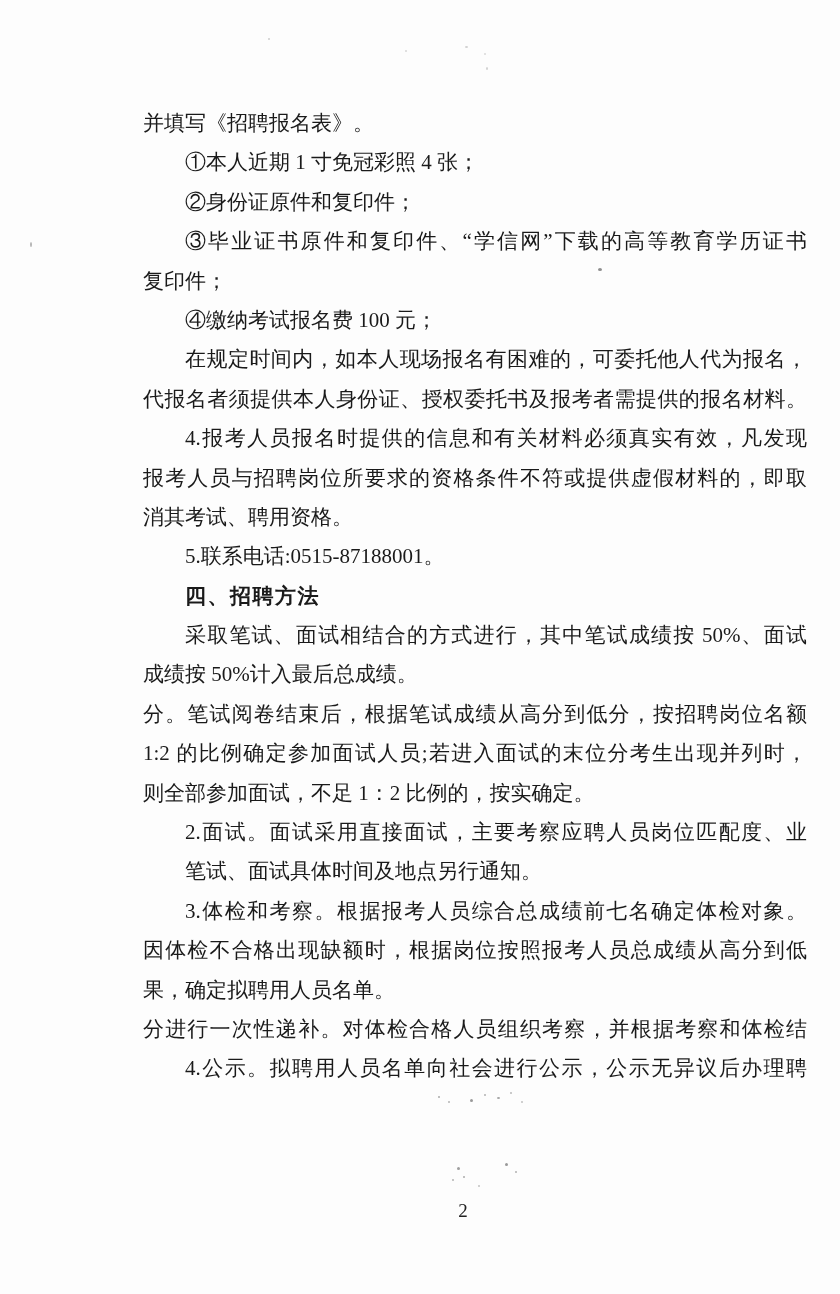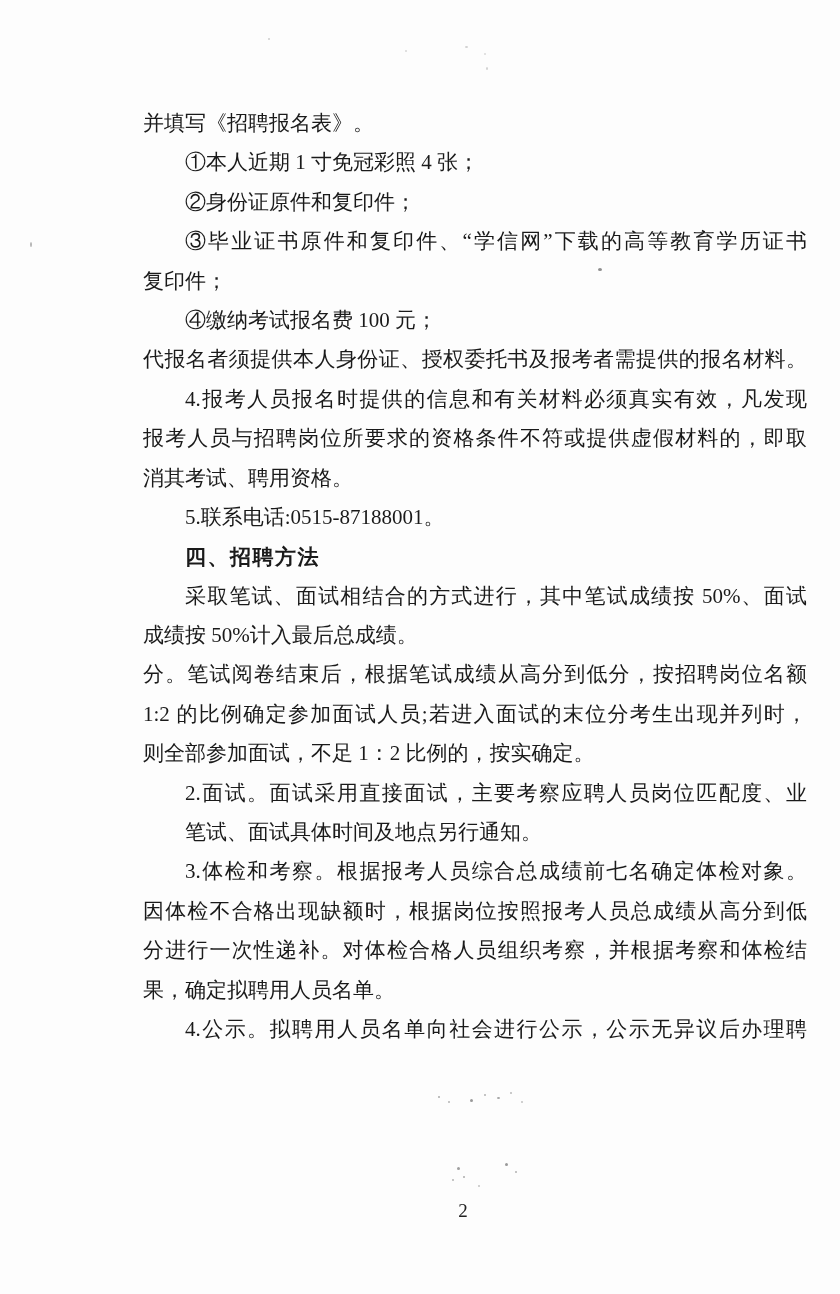--- a/index.html
+++ b/index.html
@@ -38,21 +38,21 @@
     -webkit-font-smoothing: antialiased;
   }
   .line.indent {
     padding-left: 42px;
   }
   .line.fill {
     text-align: justify;
     text-align-last: justify;
   }
   .line.bold {
-    font-family: Liberation Sans, sans-serif;
+    font-family: Liberation Serif, serif;
     font-weight: 700;
     letter-spacing: 1.5px;
   }
   .page-number {
     position: absolute;
     left: 449px;
     top: 1200px;
     width: 28px;
     text-align: center;
     font-size: 19px;
@@ -73,37 +73,38 @@
 <body>
 
 <div class="page">
   <div class="doc-body">
       <div class="line">并填写《招聘报名表》。</div>
       <div class="line indent">①本人近期 1 寸免冠彩照 4 张；</div>
       <div class="line indent">②身份证原件和复印件；</div>
       <div class="line indent fill">③毕业证书原件和复印件、“学信网”下载的高等教育学历证书</div>
       <div class="line">复印件；</div>
       <div class="line indent">④缴纳考试报名费 100 元；</div>
+      <div class="line indent fill">在规定时间内，如本人现场报名有困难的，可委托他人代为报名，</div>
       <div class="line fill">代报名者须提供本人身份证、授权委托书及报考者需提供的报名材料。</div>
       <div class="line indent fill">4.报考人员报名时提供的信息和有关材料必须真实有效，凡发现</div>
       <div class="line fill">报考人员与招聘岗位所要求的资格条件不符或提供虚假材料的，即取</div>
       <div class="line">消其考试、聘用资格。</div>
       <div class="line indent">5.联系电话:0515-87188001。</div>
       <div class="line indent bold">四、招聘方法</div>
       <div class="line indent fill">采取笔试、面试相结合的方式进行，其中笔试成绩按 50%、面试</div>
       <div class="line">成绩按 50%计入最后总成绩。</div>
       <div class="line fill">分。笔试阅卷结束后，根据笔试成绩从高分到低分，按招聘岗位名额</div>
       <div class="line fill">1:2 的比例确定参加面试人员;若进入面试的末位分考生出现并列时，</div>
       <div class="line">则全部参加面试，不足 1：2 比例的，按实确定。</div>
       <div class="line indent fill">2.面试。面试采用直接面试，主要考察应聘人员岗位匹配度、业</div>
       <div class="line indent">笔试、面试具体时间及地点另行通知。</div>
       <div class="line indent fill">3.体检和考察。根据报考人员综合总成绩前七名确定体检对象。</div>
       <div class="line fill">因体检不合格出现缺额时，根据岗位按照报考人员总成绩从高分到低</div>
+      <div class="line">果，确定拟聘用人员名单。</div>
       <div class="line fill">分进行一次性递补。对体检合格人员组织考察，并根据考察和体检结</div>
-      <div class="line">果，确定拟聘用人员名单。</div>
       <div class="line indent fill">4.公示。拟聘用人员名单向社会进行公示，公示无异议后办理聘</div>
     </div>
   <div class="page-number">2</div>
   <div class="noise-layer">
       <div class="speck" style="left: 268px; top: 38px; width: 2px; height: 2px; background: rgb(205, 205, 205);"></div>
       <div class="speck" style="left: 405px; top: 50px; width: 2px; height: 2px; background: rgb(214, 214, 214);"></div>
       <div class="speck" style="left: 465px; top: 46px; width: 3px; height: 2px; background: rgb(209, 209, 209);"></div>
       <div class="speck" style="left: 484px; top: 53px; width: 2px; height: 2px; background: rgb(216, 216, 216);"></div>
       <div class="speck" style="left: 486px; top: 67px; width: 2px; height: 3px; background: rgb(210, 210, 210);"></div>
       <div class="speck" style="left: 30px; top: 242px; width: 2px; height: 5px; background: rgb(181, 181, 181);"></div>

